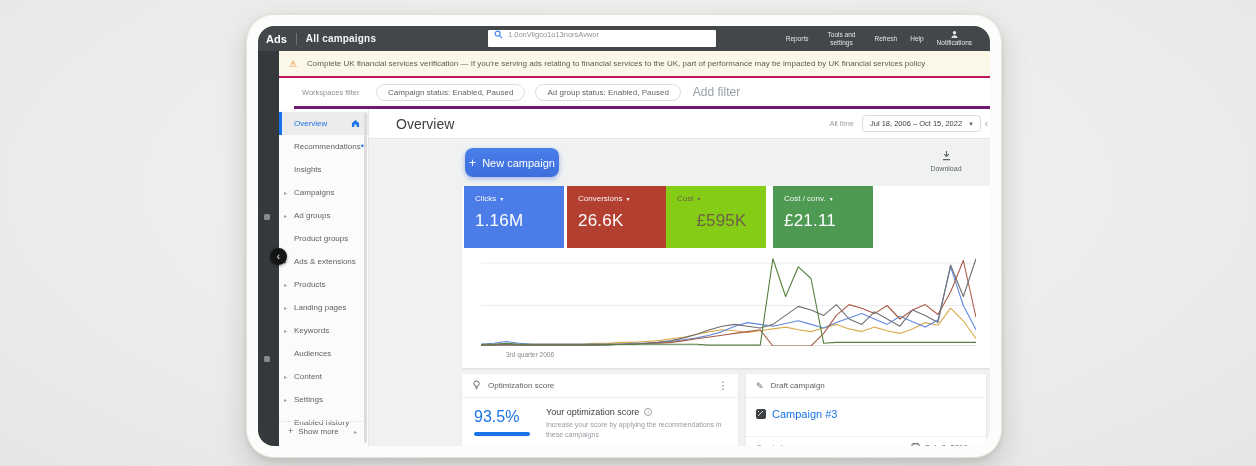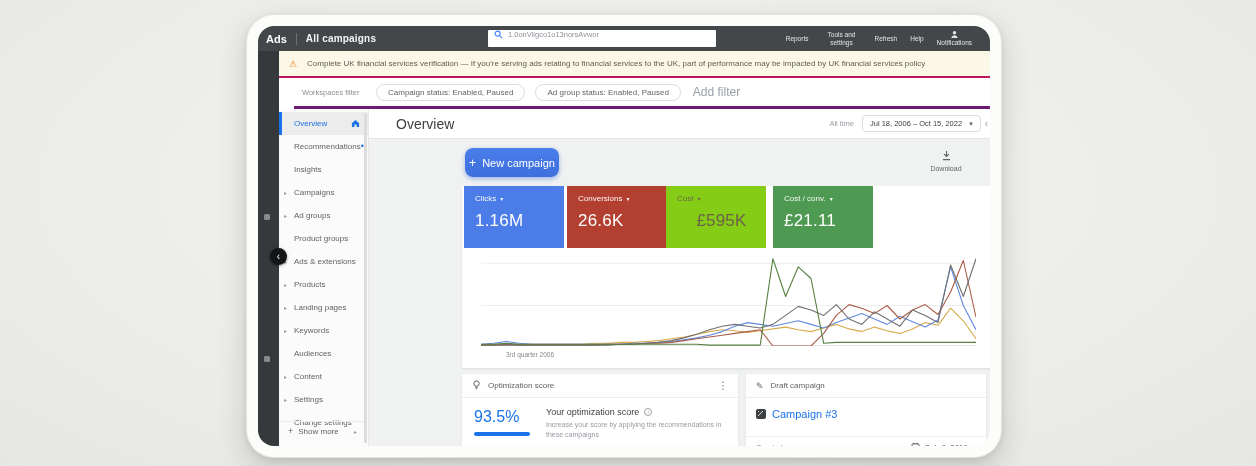--- a/index.html
+++ b/index.html
@@ -244,21 +244,21 @@
             </div>
             <div class="side-row">
               <span class="arrow i-arrow"></span>
               <span>Content</span>
             </div>
             <div class="side-row">
               <span class="arrow i-arrow"></span>
               <span>Settings</span>
             </div>
             <div class="side-row">
-              <span>Change settings</span>
+              <span>Enabled history</span>
             </div>
           </div>
         <div class="side-more">
           <span class="i-plus"></span>
           <span>Show more</span>
           <span class="more-arrow i-arrow"></span>
         </div>
         <div class="side-scroll"></div>
       </nav>
 

